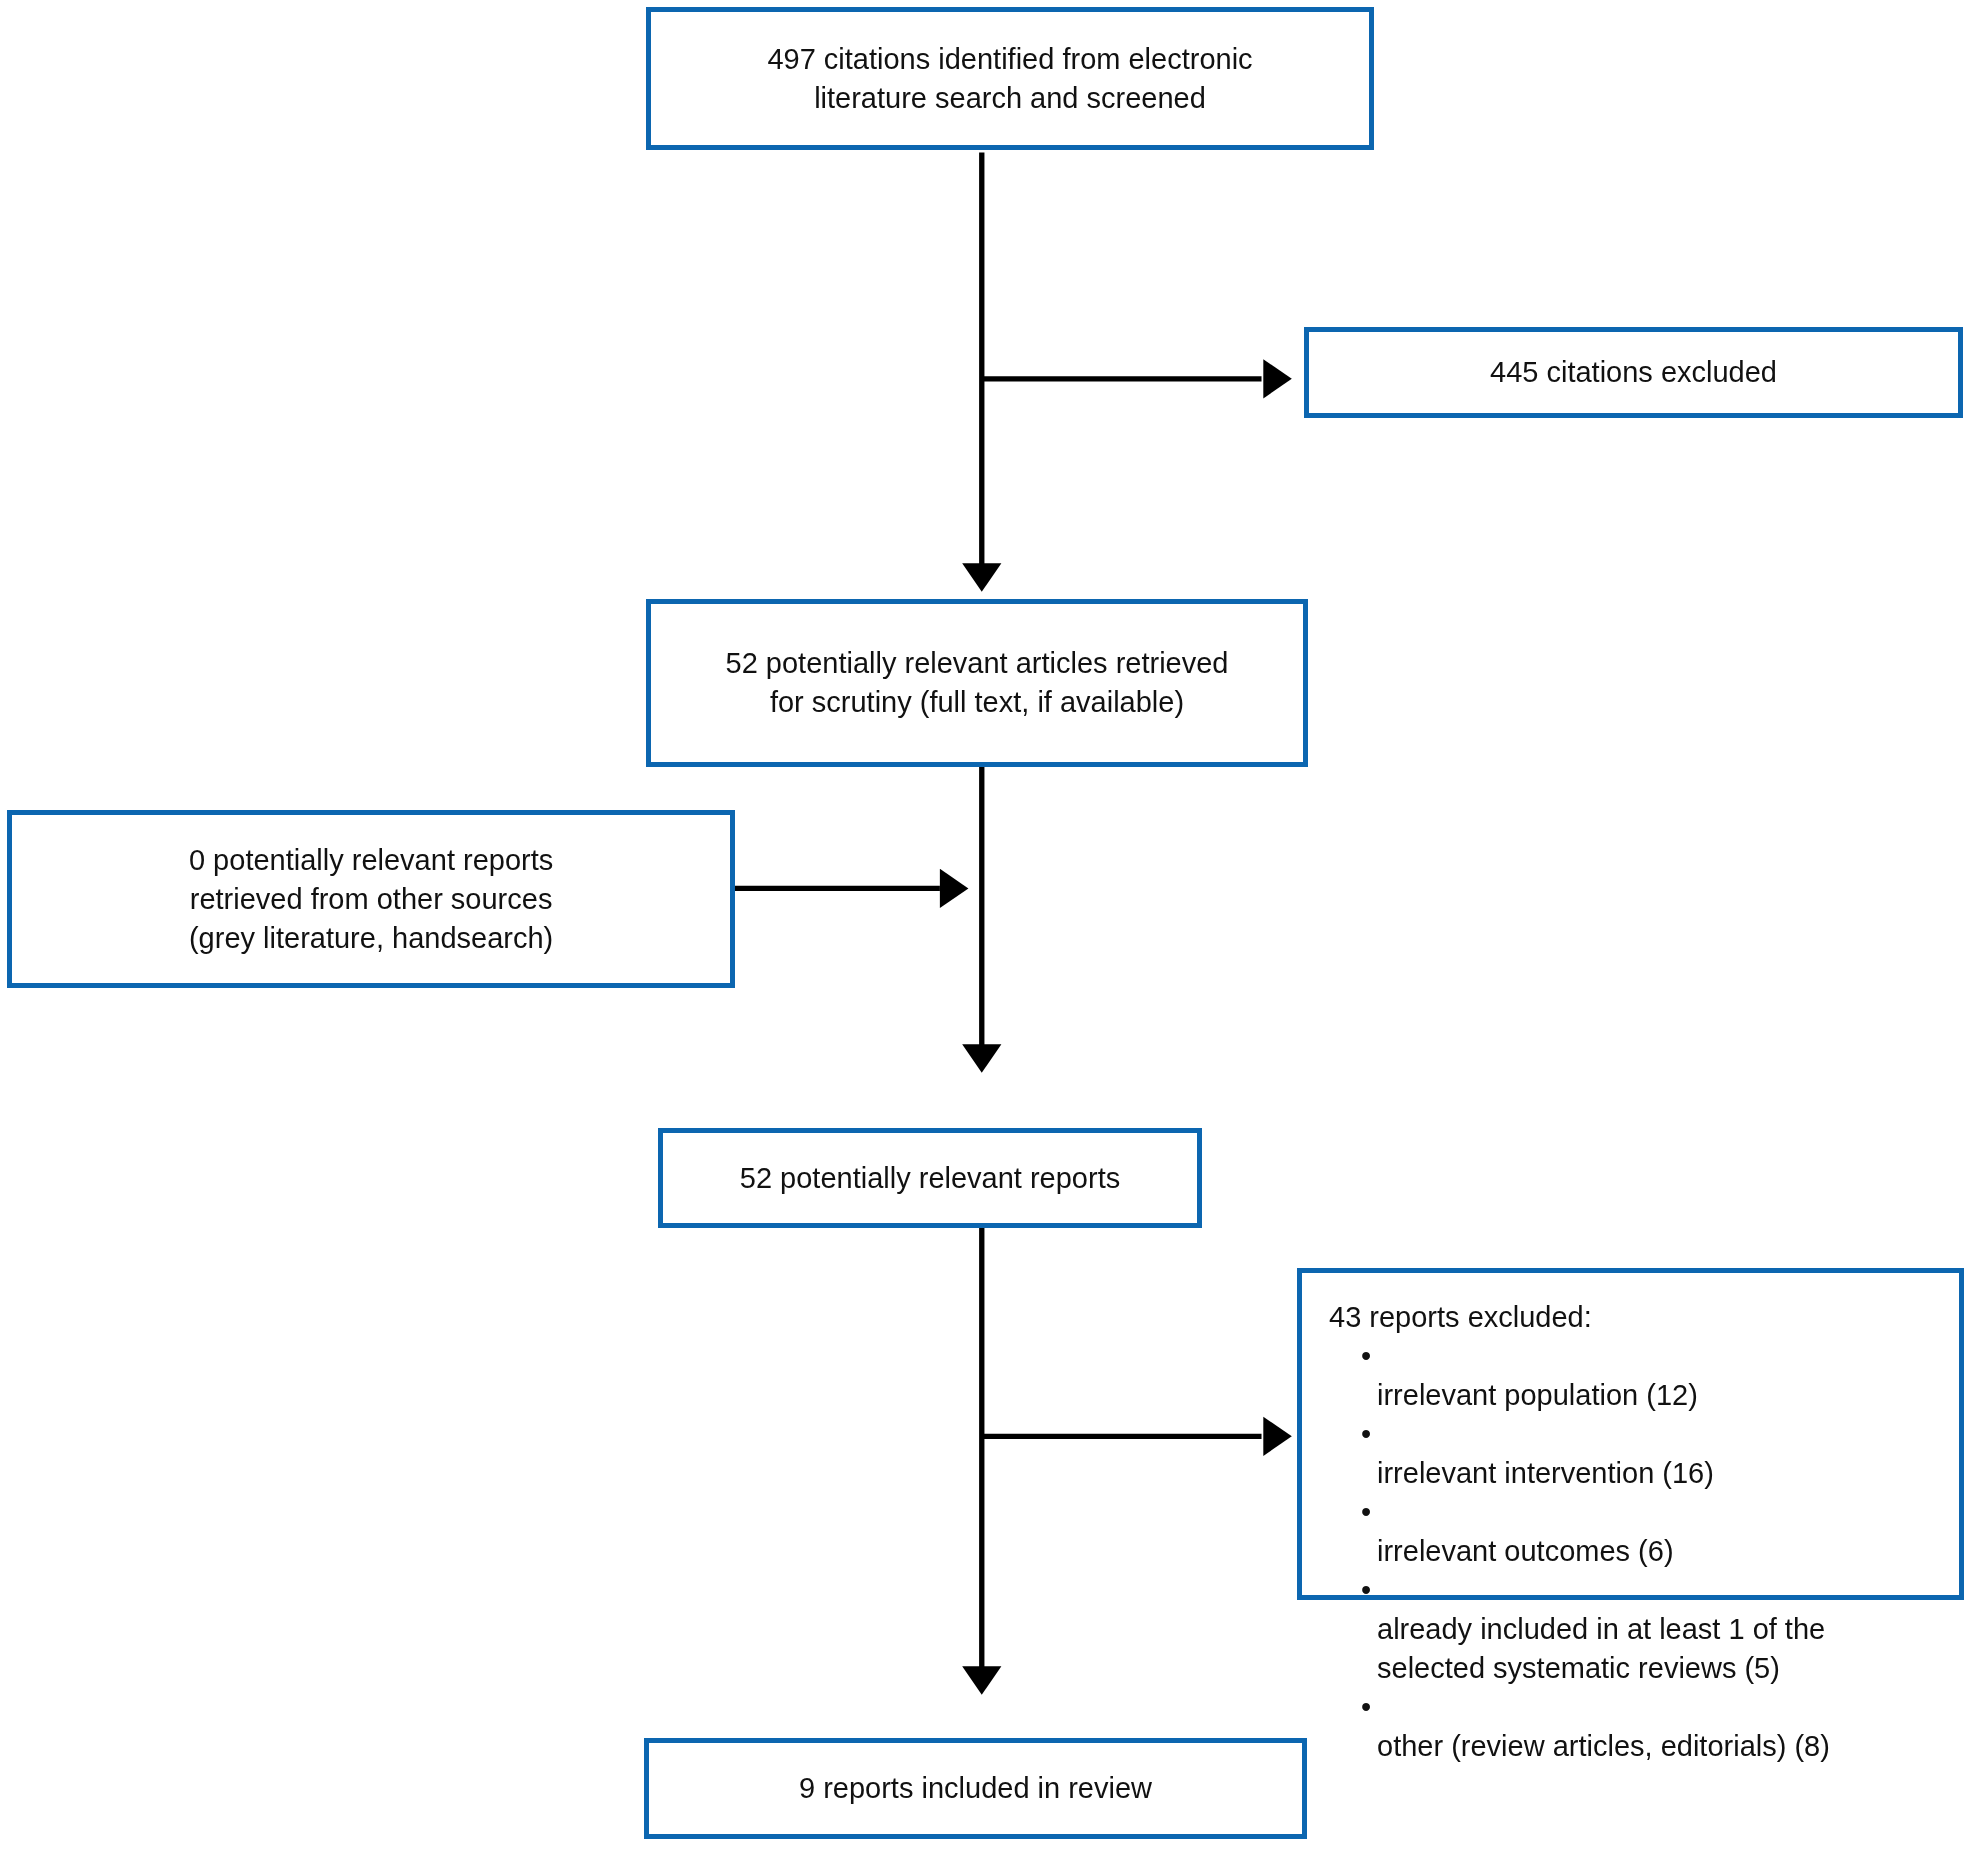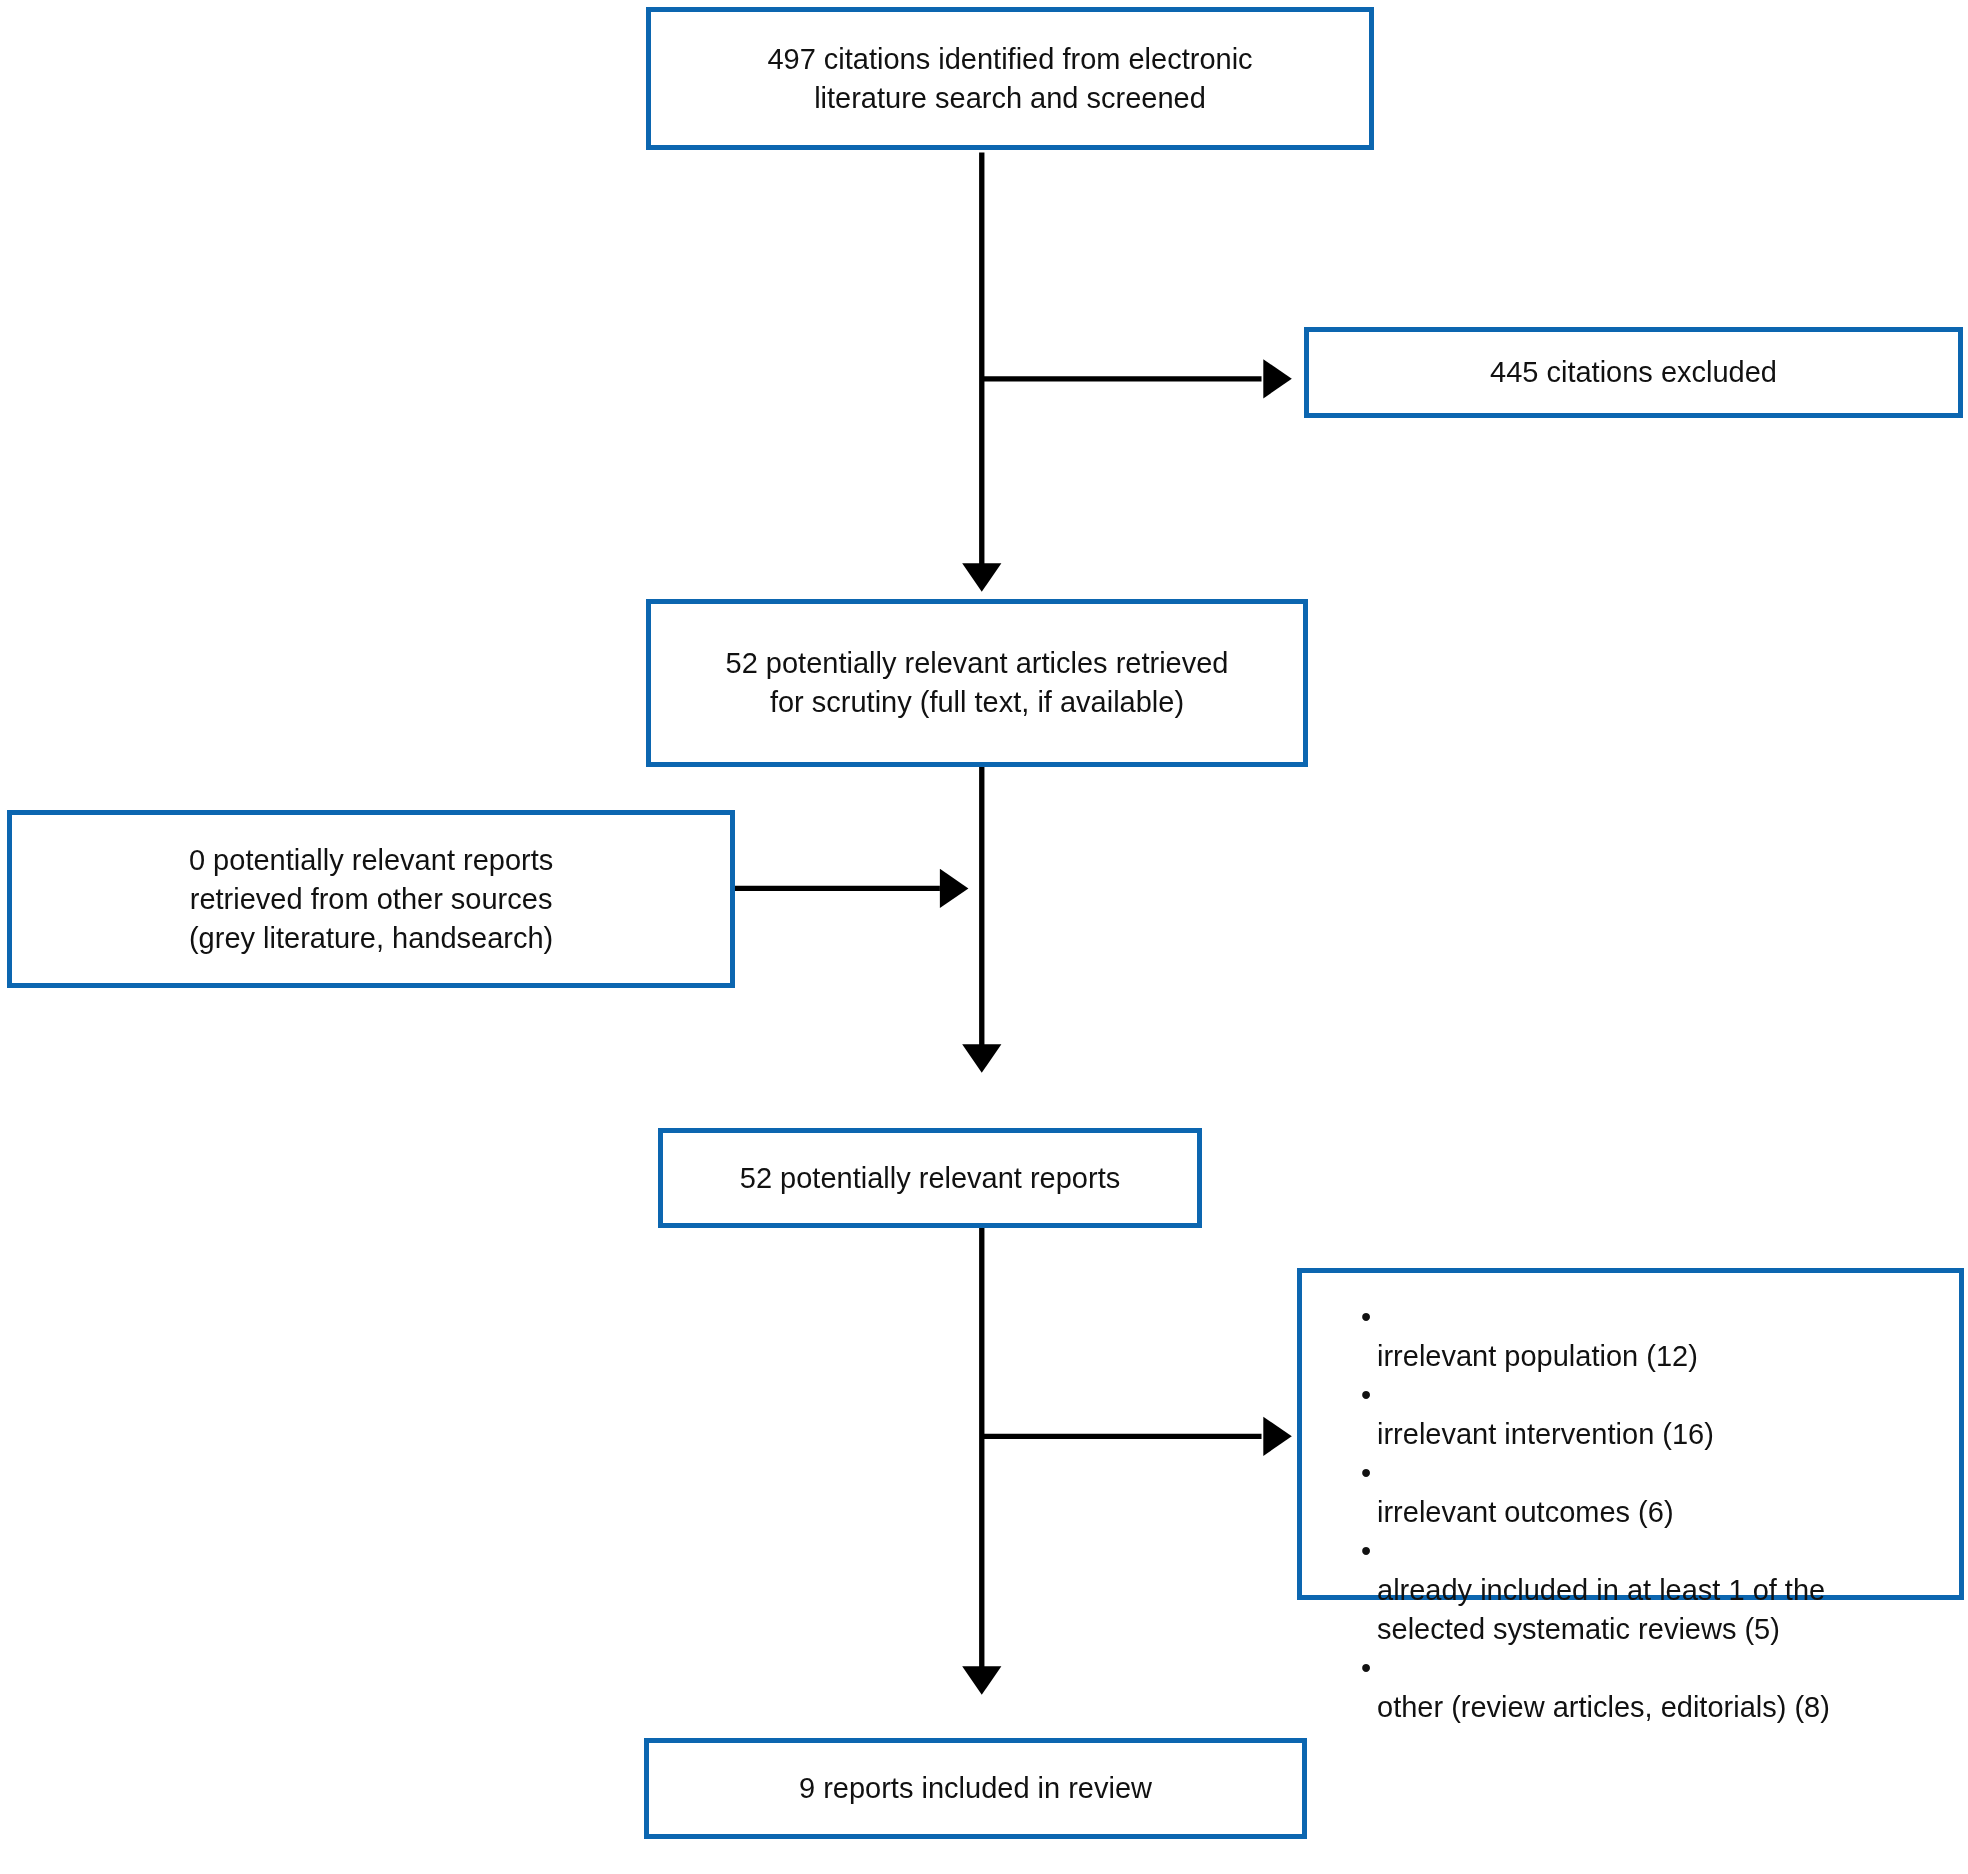--- a/index.html
+++ b/index.html
@@ -123,20 +123,21 @@
     <span>0 potentially relevant reports
 retrieved from other sources
 (grey literature, handsearch)</span>
   </div>
 
   <div class="box center box-relevant-reports">
     <span>52 potentially relevant reports</span>
   </div>
 
   <div class="box box-reports-excluded">
+    <div class="excluded-title">43 reports excluded:</div>
     <ul class="excluded-list">
       <li>
         <span class="bullet">•</span><span>irrelevant population (12)</span>
       </li>
       <li>
         <span class="bullet">•</span><span>irrelevant intervention (16)</span>
       </li>
       <li>
         <span class="bullet">•</span><span>irrelevant outcomes (6)</span>
       </li>

